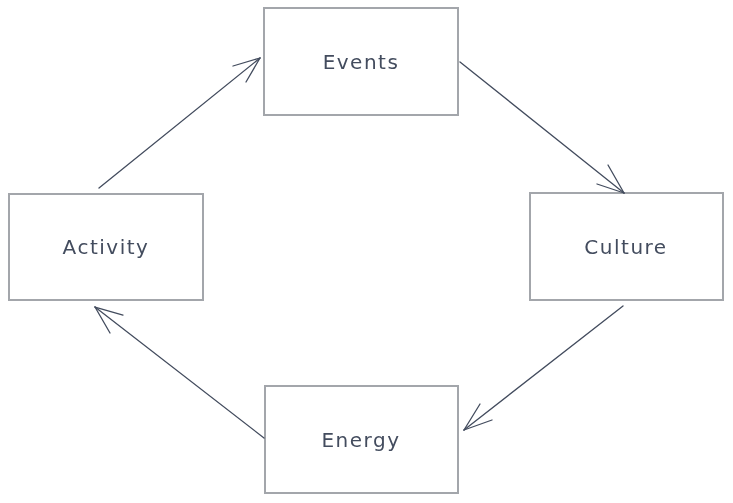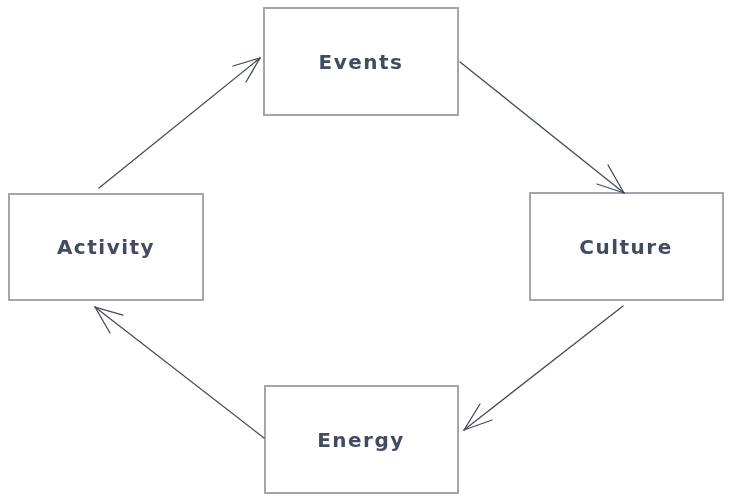--- a/index.html
+++ b/index.html
@@ -7,21 +7,20 @@
     padding: 0;
     background: #ffffff;
   }
   .canvas {
     position: relative;
     width: 733px;
     height: 503px;
     background: #ffffff;
     font-family: "DejaVu Sans", sans-serif;
     overflow: hidden;
-    font-weight: bold;
   }
   svg { display: block; }
   .node-rect {
     fill: #ffffff;
     stroke: #a3a6ab;
     stroke-width: 2;
   }
   .node-label {
     fill: #434c5e;
     font-family: "DejaVu Sans", sans-serif;

